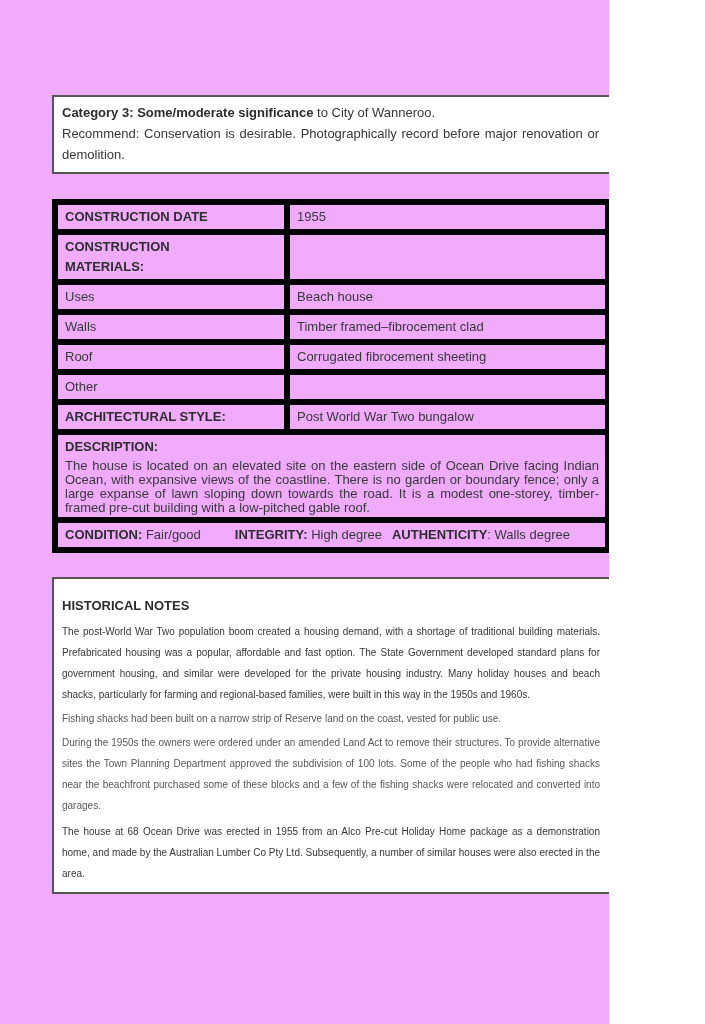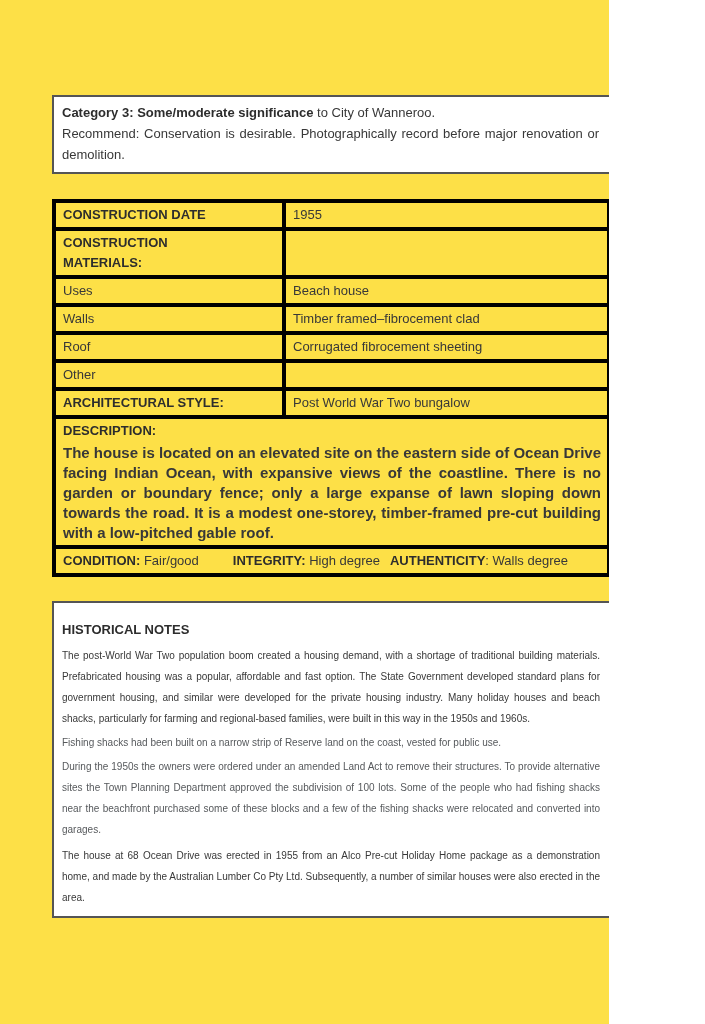--- a/index.html
+++ b/index.html
@@ -1,20 +1,20 @@
 <!DOCTYPE html>
 <html><head>
 <meta charset="utf-8">
 <style>
   html, body { margin: 0; padding: 0; background: #ffffff; }
   .page {
     position: relative;
     width: 609px;
     height: 1024px;
-    background: #fde047;
+    background: #f0abfc;
     font-family: "Liberation Sans", sans-serif;
     color: #383838;
     overflow: hidden;
   }
   .content {
     position: absolute;
     left: 52px;
     top: 95px;
     width: 559px;
   }
@@ -30,30 +30,30 @@
   .bold { font-weight: bold; color: #2d2d2d; }
   .sig-rec { margin: 0; font-size: 13px; line-height: 21px; text-align: justify; }
   
   table.details {
     border-collapse: collapse;
     width: 559px;
     margin-bottom: 24px;
     border: 2px solid #555555;
   }
   table.details td {
-    border: 4px solid #000000;
+    border: 6px solid #000000;
     font-size: 13px;
     line-height: 20px;
     vertical-align: top;
     padding: 2px 6px 2px 7px;
   }
   td.lbl { width: 213px; }
   .pre { white-space: pre-line; }
   td.desc-cell { padding: 4px 7px 6px 7px; }
-  .desc-text { margin: 2px 0 0 0; font-size: 15px; line-height: 20px; text-align: justify; font-weight: bold; }
+  .desc-text { margin: 2px 0 0 0; font-size: 13px; line-height: 14px; text-align: justify; }
   td.assess-cell { padding: 3px 6px 3px 7px; white-space: nowrap; }
   .gap-wide { margin-left: 34px; }
   .gap-small { margin-left: 10px; }
   
   .hist-box { padding: 16px 9px 6px 8px; }
   .hist-heading { margin: 0 0 5px 0; font-size: 13px; line-height: 21px; font-weight: bold; color: #2d2d2d; }
   p.hist { margin: 0 0 5px 0; font-size: 10px; line-height: 21px; }
   p.hist:last-child { margin-bottom: 2px; }
   p.light { color: #56595c; }
   p.tight { line-height: 17px; }

